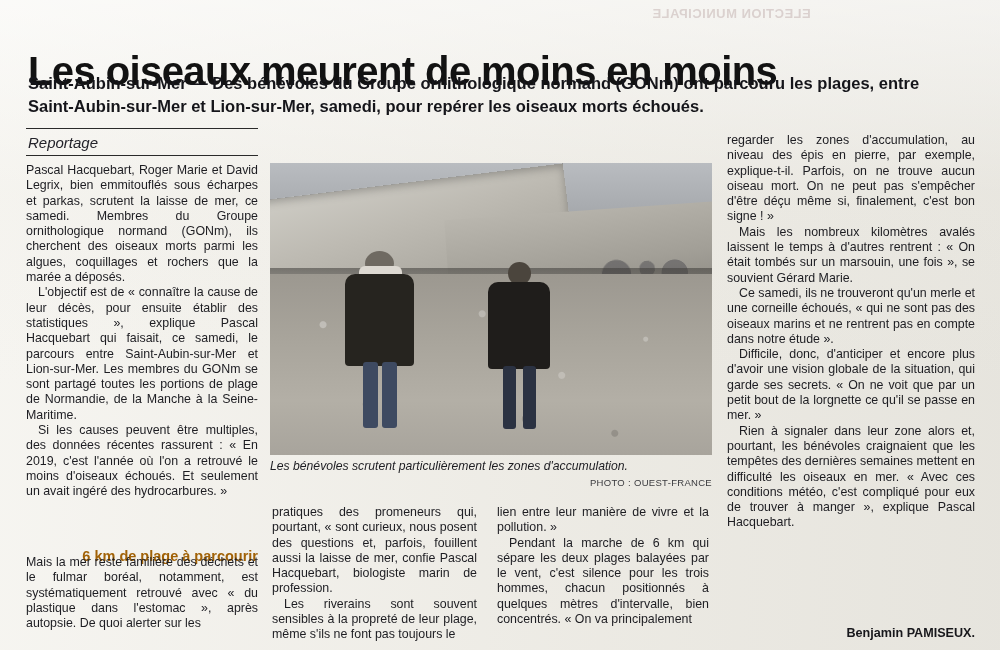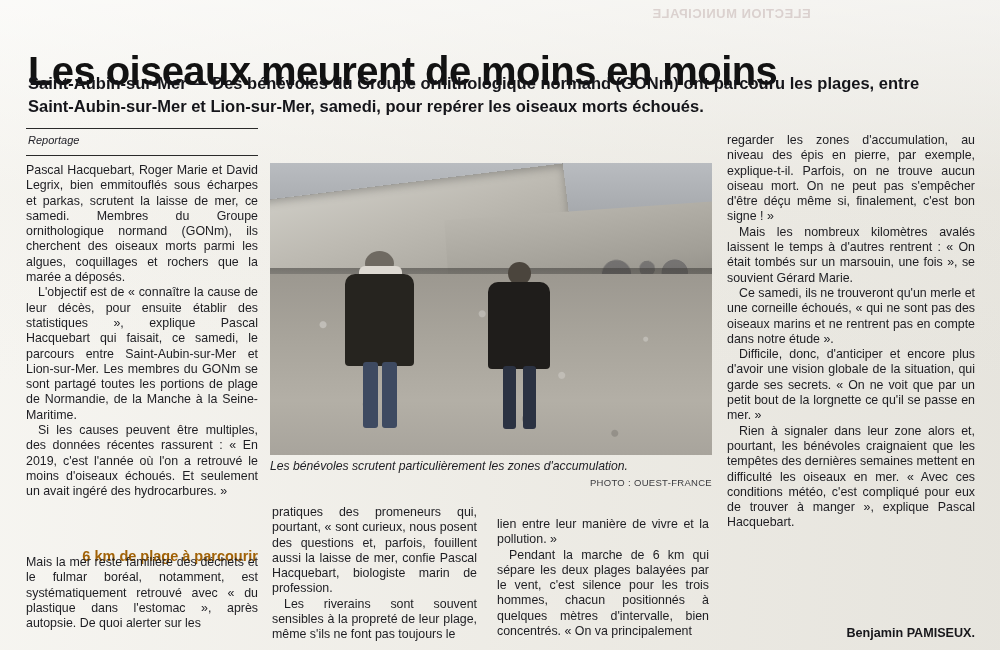--- a/index.html
+++ b/index.html
@@ -76,21 +76,21 @@
     left: 26px;
     top: 128px;
     width: 232px;
     border-top: 1px solid #2a2a2a;
   }
 
   .kicker {
     position: absolute;
     left: 28px;
     top: 134px;
-    font-size: 11px;
+    font-size: 15px;
     font-style: italic;
     color: #23232a;
   }
   .rule-under-kicker {
     position: absolute;
     left: 26px;
     top: 155px;
     width: 232px;
     border-top: 1px solid #2a2a2a;
   }
@@ -133,21 +133,20 @@
 
   #col2 {
     left: 272px;
     top: 505px;
     width: 205px;
   }
   #col3 {
     left: 497px;
     top: 505px;
     width: 212px;
-    margin-top: 12px;
   }
   #col4 {
     left: 727px;
     top: 133px;
     width: 248px;
   }
 
   .signature {
     position: absolute;
     right: 25px;

